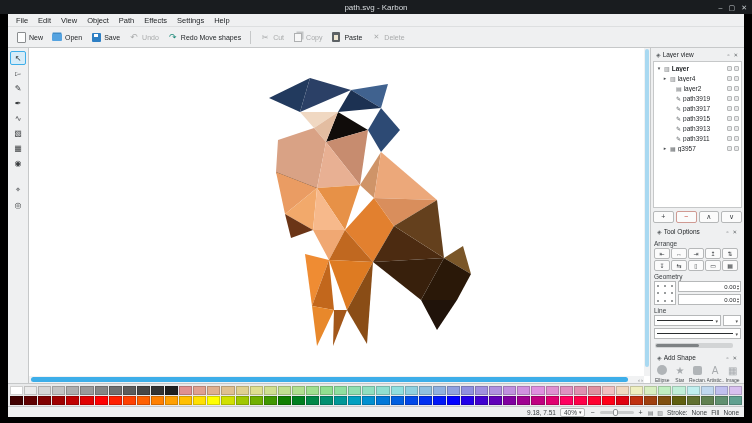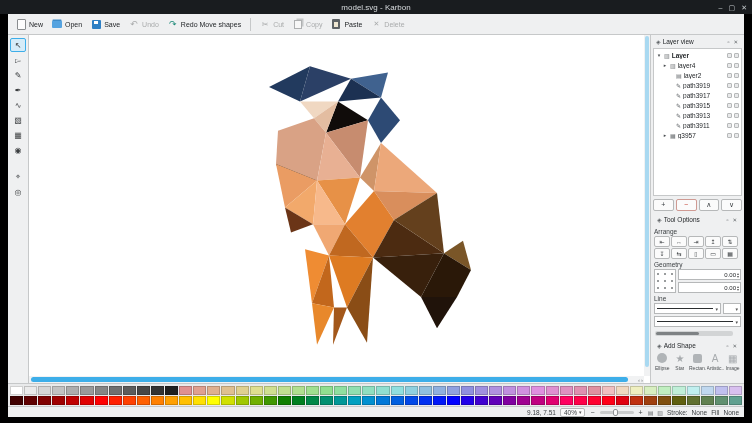--- a/index.html
+++ b/index.html
@@ -104,29 +104,39 @@
   .slider{width:34px;height:3px;background:#c9cbcc;border-radius:2px;position:relative;}
   .handle{position:absolute;left:40%;top:-2px;width:5px;height:7px;background:#fbfbfb;border:1px solid #8f9294;border-radius:2px;}
   .sb-icon{font-size:6px;color:#6a6e71;}
 
   .bottom-strip{position:absolute;left:0;bottom:0;width:752px;height:6px;background:#000;}
 </style>
 </head>
 <body>
 
 <div class="titlebar">
-  <span class="tb-title">model.svg - Karbon</span>
+  <span class="tb-title">path.svg - Karbon</span>
   <div class="tb-controls">
     <span class="tb-ctrl">–</span>
     <span class="tb-ctrl">▢</span>
     <span class="tb-ctrl">✕</span>
   </div>
 </div>
 
 <div class="app">
+  <div class="menubar" id="menubar">
+      <span class="menu-item">File</span>
+      <span class="menu-item">Edit</span>
+      <span class="menu-item">View</span>
+      <span class="menu-item">Object</span>
+      <span class="menu-item">Path</span>
+      <span class="menu-item">Effects</span>
+      <span class="menu-item">Settings</span>
+      <span class="menu-item">Help</span>
+    </div>
   <div class="toolbar" id="toolbar">
       <button class="tb-btn">
         <span class="ic ic-new"></span>
         <span class="tb-label">New</span>
       </button>
       <button class="tb-btn">
         <span class="ic ic-open"></span>
         <span class="tb-label">Open</span>
       </button>
       <button class="tb-btn">

